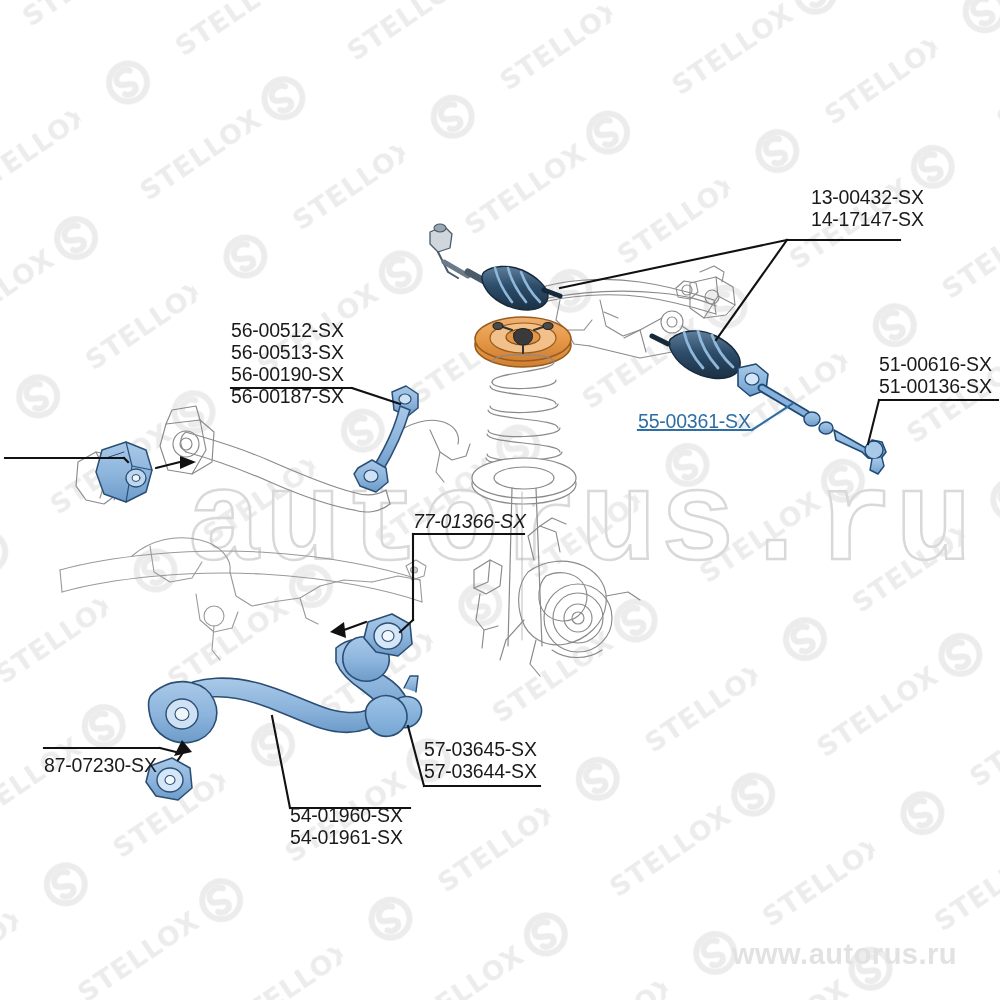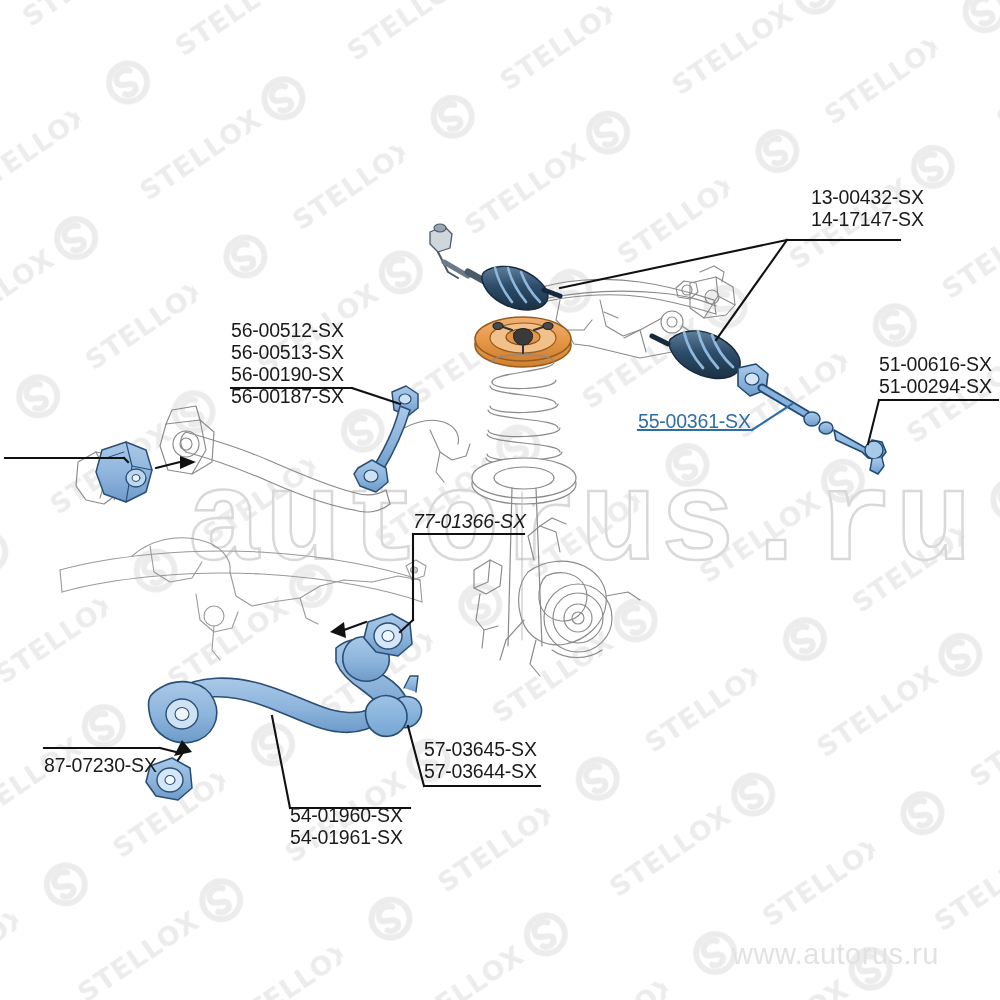--- a/index.html
+++ b/index.html
@@ -26,21 +26,21 @@
     font-weight:400;
   }
   .lbl .ln{display:block;}
   .lbl.hi{color:#2f6ea5;}
   .urlwm{
     position:absolute;
     color:#e2e2e2;
     font-size:29px;
     letter-spacing:0.5px;
     white-space:nowrap;
-    font-weight:400;
+    font-weight:700;
   }
   .bigwm{
     position:absolute;
     font-size:128px;
     font-weight:700;
     letter-spacing:2px;
     color:rgba(255,255,255,0);
     -webkit-text-stroke:2.5px #d9d9d9;
     white-space:nowrap;
     font-family:Liberation Mono, monospace;
@@ -387,21 +387,21 @@
         <span class="ln">56-00512-SX</span>
         <span class="ln">56-00513-SX</span>
         <span class="ln">56-00190-SX</span>
         <span class="ln">56-00187-SX</span>
       </div>
       <div class="lbl hi" style="left: 638px; top: 410px;">
         <span class="ln">55-00361-SX</span>
       </div>
       <div class="lbl" style="left: 879px; top: 353px;">
         <span class="ln">51-00616-SX</span>
-        <span class="ln">51-00294-SX</span>
+        <span class="ln">51-00136-SX</span>
       </div>
       <div class="lbl" style="left: 413px; top: 510px; font-style: italic;">
         <span class="ln">77-01366-SX</span>
       </div>
       <div class="lbl" style="left: 424px; top: 738px;">
         <span class="ln">57-03645-SX</span>
         <span class="ln">57-03644-SX</span>
       </div>
       <div class="lbl" style="left: 290px; top: 768px; margin-top: 36px;">
         <span class="ln">54-01960-SX</span>

